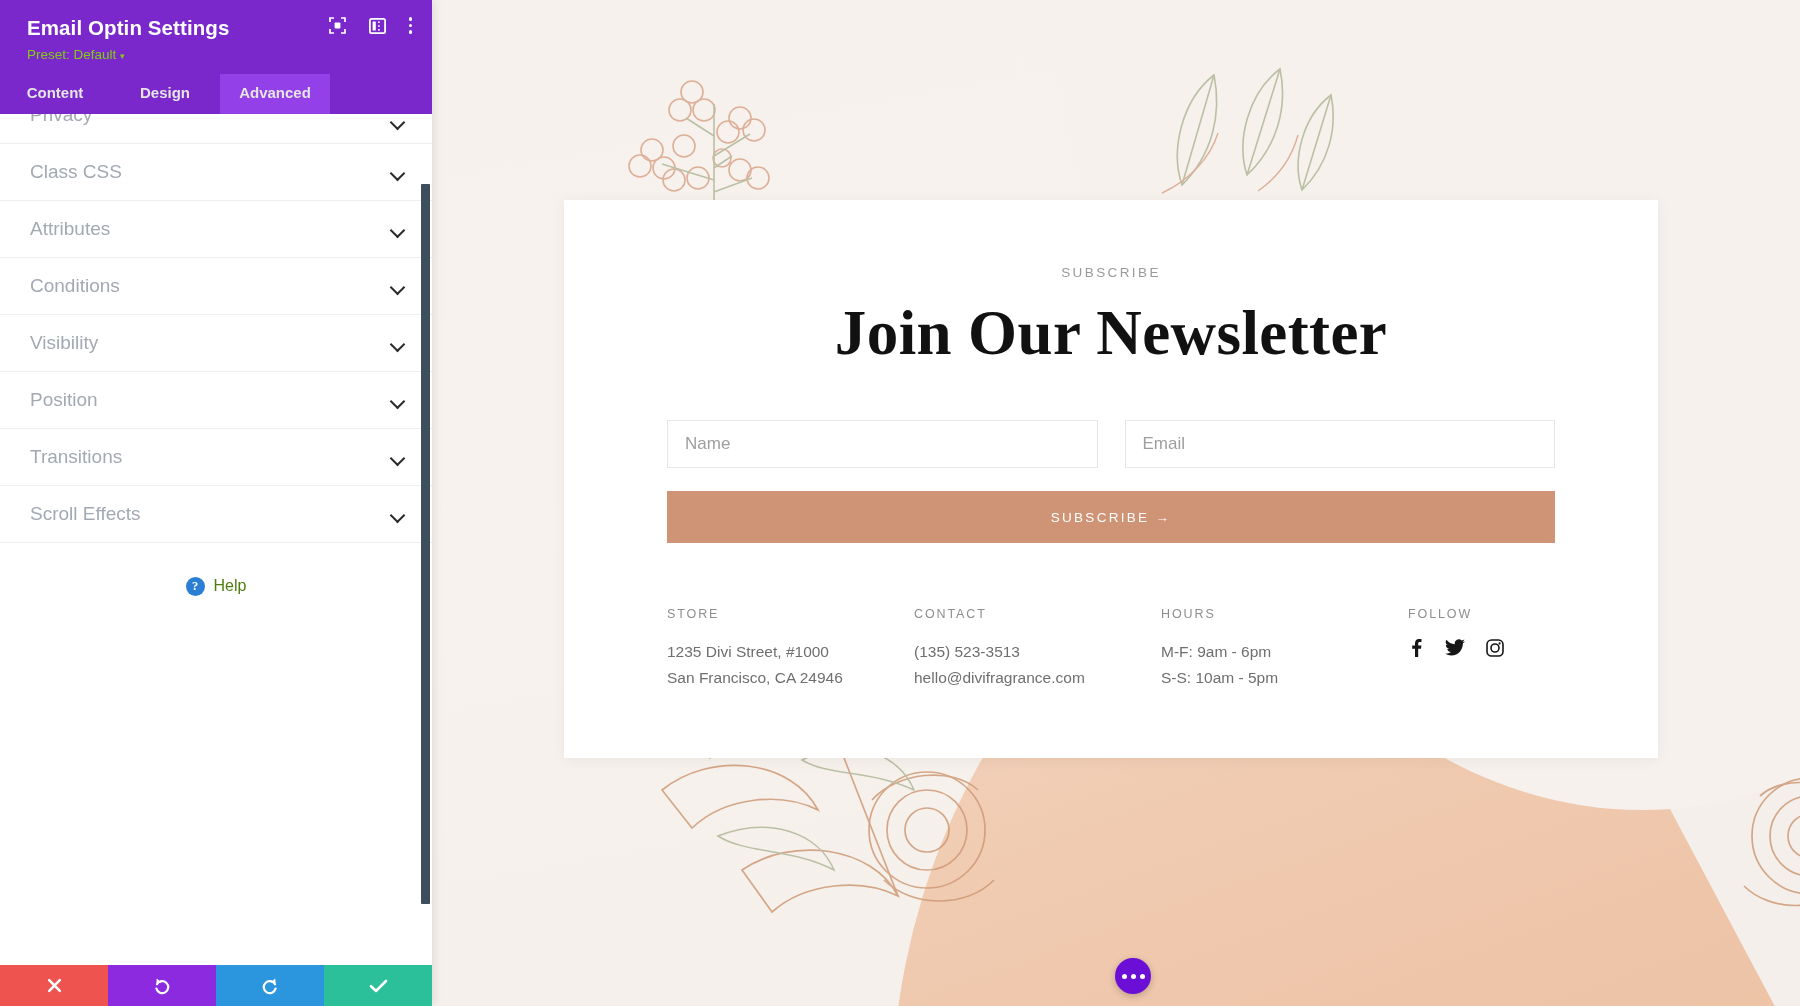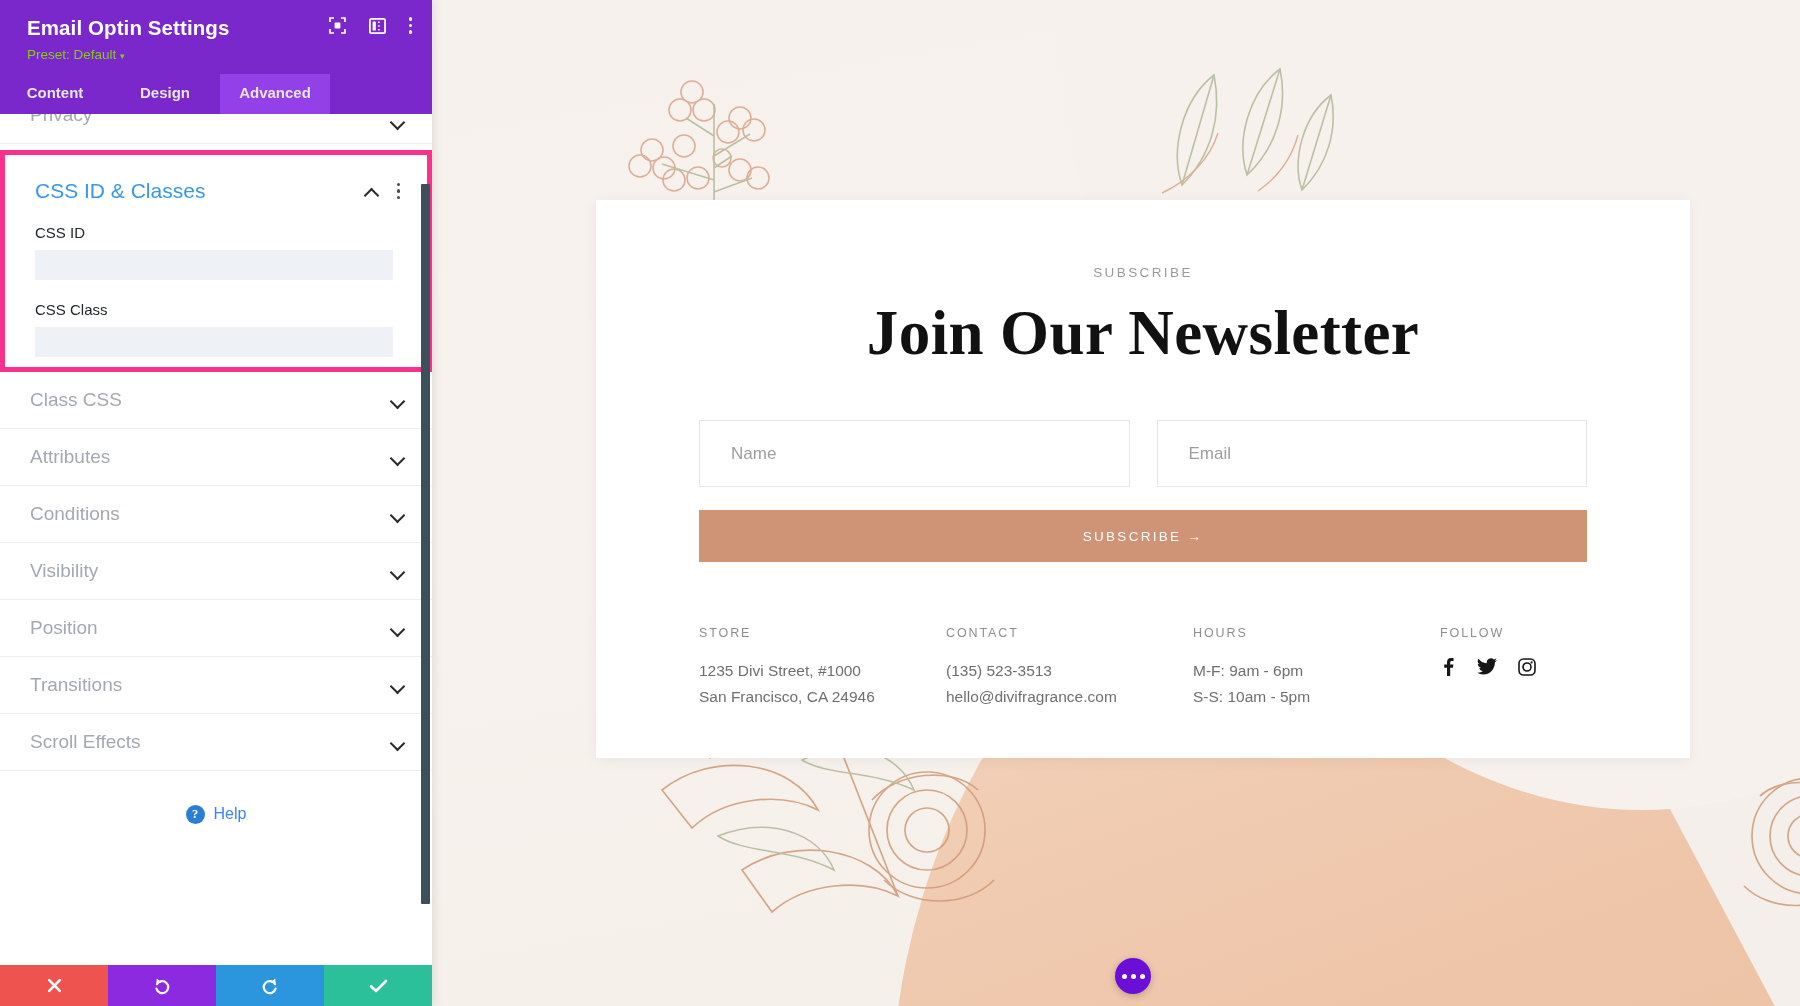--- a/index.html
+++ b/index.html
@@ -54,21 +54,21 @@
     left: 700px; top: -720px;
     width: 1000px; height: 900px;
     border-radius: 50%;
     background: linear-gradient(180deg,#fbf4ef 0%, #f9f2ec 100%);
   }
   .floral { position: absolute; opacity: .85; }
 
   
   #optin-card {
     position: absolute;
-    left: 596px; top: 200px;
+    left: 564px; top: 200px;
     width: 1094px; height: 558px;
     background: #ffffff;
     box-shadow: 0 2px 14px rgba(0,0,0,.05);
   }
   .eyebrow {
     text-align: center;
     margin-top: 65px;
     font-size: 13.5px;
     letter-spacing: 2.4px;
     color: #9a9a9a;
@@ -83,26 +83,26 @@
     color: #111;
     letter-spacing: .4px;
   }
   .form-row {
     display: flex;
     gap: 27px;
     margin: 50px 103px 0 103px;
   }
   .field {
     flex: 1;
-    height: 67px;
+    height: 48px;
     border: 1px solid #e6e6e6;
     background: #fff;
     display: flex;
     align-items: center;
-    padding: 0 31px;
+    padding: 0 17px;
   }
   .field input {
     border: 0; outline: 0; width: 100%;
     font-family: "Liberation Sans", sans-serif;
     font-size: 17px; color: #555;
     background: transparent;
   }
   .field input::placeholder { color: #9e9e9e; }
   .subscribe-btn {
     display: block;
@@ -296,21 +296,21 @@
     height: 86px;
     cursor: pointer;
   }
   .help-icon {
     width: 19px; height: 19px; border-radius: 50%;
     background: #2a7fd4; color: #fff;
     font-size: 12.5px; font-weight: 700;
     display:flex; align-items:center; justify-content:center;
     font-family: "Liberation Serif", serif;
   }
-  .help-label { font-size: 16px; color: #3b82f6; }
+  .help-label { font-size: 16px; color: #4d7c0f; }
 
   
   #scrollbar {
     position: absolute;
     right: 1px; top: 0;
     width: 9px;
     background: transparent;
   }
   #scroll-thumb {
     position: absolute;
@@ -530,43 +530,20 @@
   </div>
 
   <div class="panel-body">
     <div class="scroll-inner">
 
       <div class="privacy-row">
         <span class="acc-label">Privacy</span>
         <span class="chev"></span>
       </div>
 
-      <div id="css-group">
-        <div class="group-head">
-          <span class="group-title">CSS ID &amp; Classes</span>
-          <span class="group-head-icons">
-            <span class="chev up"></span>
-            <span class="kebab-dark">
-                <i></i>
-                <i></i>
-                <i></i>
-              </span>
-          </span>
-        </div>
-
-        <div class="field-group">
-          <div class="field-label">CSS ID</div>
-          <input class="text-input" type="text" value="" style="">
-        </div>
-
-        <div class="field-group">
-          <div class="field-label">CSS Class</div>
-          <input class="text-input" type="text" value="" style="">
-        </div>
-      </div>
 
       <div class="acc-row">
         <span class="acc-label">Class CSS</span>
         <span class="chev"></span>
       </div>
       <div class="acc-row">
         <span class="acc-label">Attributes</span>
         <span class="chev"></span>
       </div>
       <div class="acc-row">

